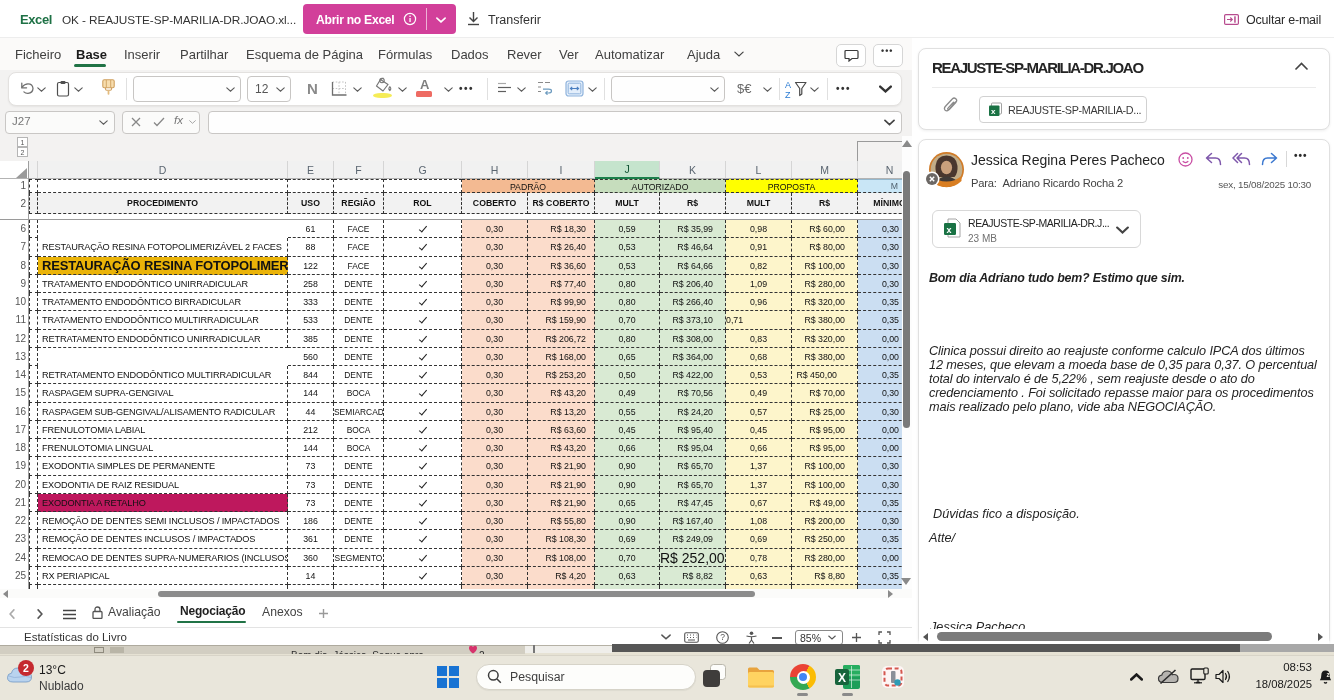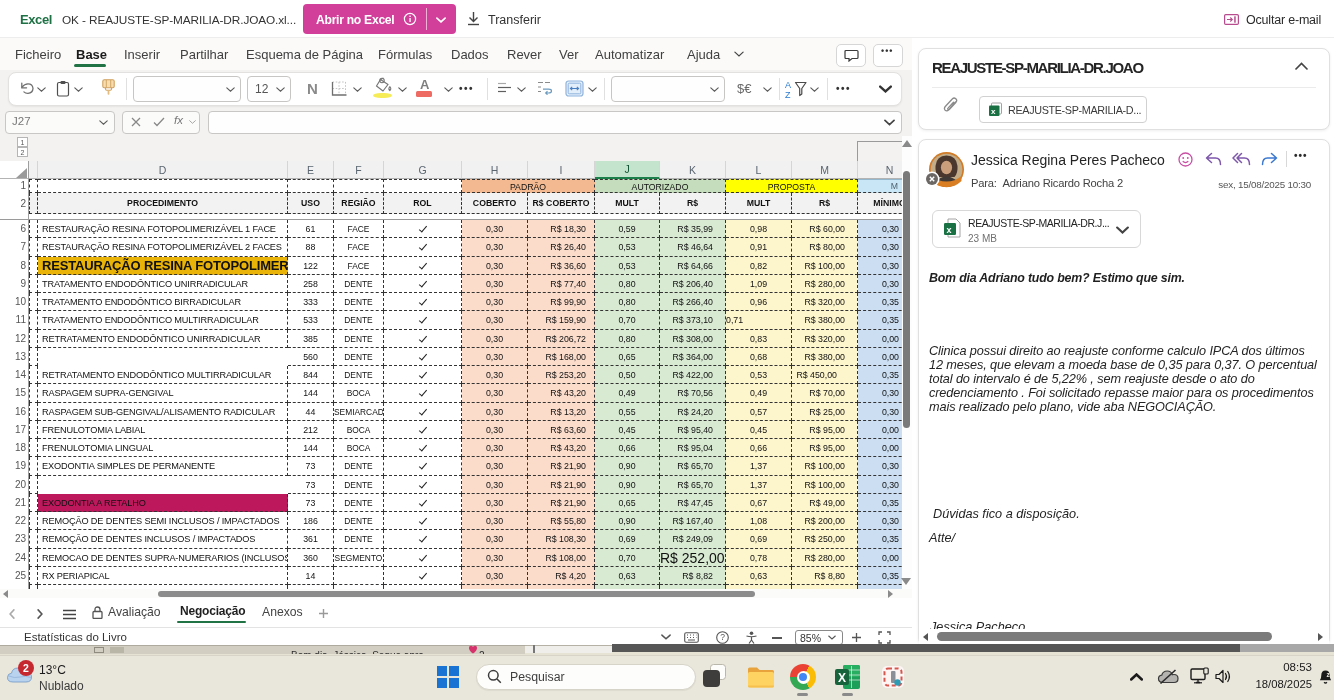--- a/index.html
+++ b/index.html
@@ -233,21 +233,20 @@
     <div class="ab" style="left:334px;top:32px;width:50px;height:21px;background:#f2f2f2;border-right:1px dashed #333;border-bottom:1px dashed #333;font-size:8.7px;font-weight:700;color:#111;overflow:hidden;white-space:nowrap;text-align:center;line-height:21px">REGIÃO</div>
     <div class="ab" style="left:384px;top:32px;width:78px;height:21px;background:#f2f2f2;border-right:1px dashed #333;border-bottom:1px dashed #333;font-size:8.7px;font-weight:700;color:#111;overflow:hidden;white-space:nowrap;text-align:center;line-height:21px">ROL</div>
     <div class="ab" style="left:462px;top:32px;width:66px;height:21px;background:#f2f2f2;border-right:1px dashed #333;border-bottom:1px dashed #333;font-size:8.7px;font-weight:700;color:#111;overflow:hidden;white-space:nowrap;text-align:center;line-height:21px">COBERTO</div>
     <div class="ab" style="left:528px;top:32px;width:67px;height:21px;background:#f2f2f2;border-right:1px dashed #333;border-bottom:1px dashed #333;font-size:8.7px;font-weight:700;color:#111;overflow:hidden;white-space:nowrap;text-align:center;line-height:21px">R$ COBERTO</div>
     <div class="ab" style="left:595px;top:32px;width:65px;height:21px;background:#f2f2f2;border-right:1px dashed #333;border-bottom:1px dashed #333;font-size:8.7px;font-weight:700;color:#111;overflow:hidden;white-space:nowrap;text-align:center;line-height:21px">MULT</div>
     <div class="ab" style="left:660px;top:32px;width:66px;height:21px;background:#f2f2f2;border-right:1px dashed #333;border-bottom:1px dashed #333;font-size:8.7px;font-weight:700;color:#111;overflow:hidden;white-space:nowrap;text-align:center;line-height:21px">R$</div>
     <div class="ab" style="left:726px;top:32px;width:66px;height:21px;background:#f2f2f2;border-right:1px dashed #333;border-bottom:1px dashed #333;font-size:8.7px;font-weight:700;color:#111;overflow:hidden;white-space:nowrap;text-align:center;line-height:21px">MULT</div>
     <div class="ab" style="left:792px;top:32px;width:66px;height:21px;background:#f2f2f2;border-right:1px dashed #333;border-bottom:1px dashed #333;font-size:8.7px;font-weight:700;color:#111;overflow:hidden;white-space:nowrap;text-align:center;line-height:21px">R$</div>
     <div class="ab" style="left:858px;top:32px;width:64px;height:21px;background:#f2f2f2;border-right:1px dashed #333;border-bottom:1px dashed #333;font-size:8.7px;font-weight:700;color:#111;overflow:hidden;white-space:nowrap;text-align:center;line-height:21px">MÍNIMO</div>
     <div class="ab" style="left:29px;top:59.0px;width:9px;height:18.25px;background:#fff;border-right:1px dashed #333;border-bottom:1px dashed #333;border-left:1px dashed #333;font-size:9.5px;font-weight:400;color:#111;overflow:hidden;white-space:nowrap;text-align:center;line-height:18.25px"></div>
-    <div class="ab" style="left:38px;top:59.0px;width:250px;height:18.25px;background:#fff;border-right:1px dashed #333;border-bottom:1px dashed #333;font-size:9.2px;font-weight:400;color:#111;overflow:hidden;white-space:nowrap;padding-left:4px;letter-spacing:-0.15px;line-height:18.25px">RESTAURAÇÃO RESINA FOTOPOLIMERIZÁVEL 1 FACE</div>
     <div class="ab" style="left:288px;top:59.0px;width:46px;height:18.25px;background:#fff;border-right:1px dashed #333;border-bottom:1px dashed #333;font-size:8.8px;font-weight:400;color:#111;overflow:hidden;white-space:nowrap;text-align:center;line-height:18.25px">61</div>
     <div class="ab" style="left:334px;top:59.0px;width:50px;height:18.25px;background:#fff;border-right:1px dashed #333;border-bottom:1px dashed #333;font-size:8.4px;font-weight:400;color:#111;overflow:hidden;white-space:nowrap;text-align:center;line-height:18.25px">FACE</div>
     <div class="ab" style="left:384px;top:59.0px;width:78px;height:18.25px;background:#fff;border-right:1px dashed #333;border-bottom:1px dashed #333">
       <div style="position:absolute;left:37.0px;top:4px;width:3.5px;height:8px;border-right:1.2px solid #222;border-bottom:1.2px solid #222;transform:rotate(40deg)"></div>
     </div>
     <div class="ab" style="left:462px;top:59.0px;width:66px;height:18.25px;background:#fbdccb;border-right:1px dashed #333;border-bottom:1px dashed #333;font-size:8.8px;font-weight:400;color:#111;overflow:hidden;white-space:nowrap;text-align:center;line-height:18.25px">0,30</div>
     <div class="ab" style="left:528px;top:59.0px;width:67px;height:18.25px;background:#fbdccb;border-right:1px dashed #333;border-bottom:1px dashed #333;font-size:8.8px;font-weight:400;color:#111;overflow:hidden;white-space:nowrap;text-align:right;padding-right:8px;line-height:18.25px">R$ 18,30</div>
     <div class="ab" style="left:595px;top:59.0px;width:65px;height:18.25px;background:#d9ead3;border-right:1px dashed #333;border-bottom:1px dashed #333;font-size:8.8px;font-weight:400;color:#111;overflow:hidden;white-space:nowrap;text-align:center;line-height:18.25px">0,59</div>
     <div class="ab" style="left:660px;top:59.0px;width:66px;height:18.25px;background:#d9ead3;border-right:1px dashed #333;border-bottom:1px dashed #333;font-size:8.8px;font-weight:400;color:#111;overflow:hidden;white-space:nowrap;text-align:right;padding-right:12px;line-height:18.25px">R$ 35,99</div>
     <div class="ab" style="left:726px;top:59.0px;width:66px;height:18.25px;background:#fdf5cb;border-right:1px dashed #333;border-bottom:1px dashed #333;font-size:8.8px;font-weight:400;color:#111;overflow:hidden;white-space:nowrap;text-align:center;line-height:18.25px">0,98</div>
@@ -428,20 +427,21 @@
       <div style="position:absolute;left:37.0px;top:4px;width:3.5px;height:8px;border-right:1.2px solid #222;border-bottom:1.2px solid #222;transform:rotate(40deg)"></div>
     </div>
     <div class="ab" style="left:462px;top:296.25px;width:66px;height:18.25px;background:#fbdccb;border-right:1px dashed #333;border-bottom:1px dashed #333;font-size:8.8px;font-weight:400;color:#111;overflow:hidden;white-space:nowrap;text-align:center;line-height:18.25px">0,30</div>
     <div class="ab" style="left:528px;top:296.25px;width:67px;height:18.25px;background:#fbdccb;border-right:1px dashed #333;border-bottom:1px dashed #333;font-size:8.8px;font-weight:400;color:#111;overflow:hidden;white-space:nowrap;text-align:right;padding-right:8px;line-height:18.25px">R$ 21,90</div>
     <div class="ab" style="left:595px;top:296.25px;width:65px;height:18.25px;background:#d9ead3;border-right:1px dashed #333;border-bottom:1px dashed #333;font-size:8.8px;font-weight:400;color:#111;overflow:hidden;white-space:nowrap;text-align:center;line-height:18.25px">0,90</div>
     <div class="ab" style="left:660px;top:296.25px;width:66px;height:18.25px;background:#d9ead3;border-right:1px dashed #333;border-bottom:1px dashed #333;font-size:8.8px;font-weight:400;color:#111;overflow:hidden;white-space:nowrap;text-align:right;padding-right:12px;line-height:18.25px">R$ 65,70</div>
     <div class="ab" style="left:726px;top:296.25px;width:66px;height:18.25px;background:#fdf5cb;border-right:1px dashed #333;border-bottom:1px dashed #333;font-size:8.8px;font-weight:400;color:#111;overflow:hidden;white-space:nowrap;text-align:center;line-height:18.25px">1,37</div>
     <div class="ab" style="left:792px;top:296.25px;width:66px;height:18.25px;background:#fdf5cb;border-right:1px dashed #333;border-bottom:1px dashed #333;font-size:8.8px;font-weight:400;color:#111;overflow:hidden;white-space:nowrap;text-align:right;padding-right:12px;line-height:18.25px">R$ 100,00</div>
     <div class="ab" style="left:858px;top:296.25px;width:64px;height:18.25px;background:#cbdef2;border-right:1px dashed #333;border-bottom:1px dashed #333;font-size:8.8px;font-weight:400;color:#111;overflow:hidden;white-space:nowrap;text-align:right;padding-right:22px;line-height:18.25px">0,30</div>
     <div class="ab" style="left:29px;top:314.5px;width:9px;height:18.25px;background:#fff;border-right:1px dashed #333;border-bottom:1px dashed #333;border-left:1px dashed #333;font-size:9.5px;font-weight:400;color:#111;overflow:hidden;white-space:nowrap;text-align:center;line-height:18.25px"></div>
+    <div class="ab" style="left:38px;top:314.5px;width:250px;height:18.25px;background:#fff;border-right:1px dashed #333;border-bottom:1px dashed #333;font-size:9.2px;font-weight:400;color:#111;overflow:hidden;white-space:nowrap;padding-left:4px;letter-spacing:-0.15px;line-height:18.25px">EXODONTIA DE RAIZ RESIDUAL</div>
     <div class="ab" style="left:288px;top:314.5px;width:46px;height:18.25px;background:#fff;border-right:1px dashed #333;border-bottom:1px dashed #333;font-size:8.8px;font-weight:400;color:#111;overflow:hidden;white-space:nowrap;text-align:center;line-height:18.25px">73</div>
     <div class="ab" style="left:334px;top:314.5px;width:50px;height:18.25px;background:#fff;border-right:1px dashed #333;border-bottom:1px dashed #333;font-size:8.4px;font-weight:400;color:#111;overflow:hidden;white-space:nowrap;text-align:center;line-height:18.25px">DENTE</div>
     <div class="ab" style="left:384px;top:314.5px;width:78px;height:18.25px;background:#fff;border-right:1px dashed #333;border-bottom:1px dashed #333">
       <div style="position:absolute;left:37.0px;top:4px;width:3.5px;height:8px;border-right:1.2px solid #222;border-bottom:1.2px solid #222;transform:rotate(40deg)"></div>
     </div>
     <div class="ab" style="left:462px;top:314.5px;width:66px;height:18.25px;background:#fbdccb;border-right:1px dashed #333;border-bottom:1px dashed #333;font-size:8.8px;font-weight:400;color:#111;overflow:hidden;white-space:nowrap;text-align:center;line-height:18.25px">0,30</div>
     <div class="ab" style="left:528px;top:314.5px;width:67px;height:18.25px;background:#fbdccb;border-right:1px dashed #333;border-bottom:1px dashed #333;font-size:8.8px;font-weight:400;color:#111;overflow:hidden;white-space:nowrap;text-align:right;padding-right:8px;line-height:18.25px">R$ 21,90</div>
     <div class="ab" style="left:595px;top:314.5px;width:65px;height:18.25px;background:#d9ead3;border-right:1px dashed #333;border-bottom:1px dashed #333;font-size:8.8px;font-weight:400;color:#111;overflow:hidden;white-space:nowrap;text-align:center;line-height:18.25px">0,90</div>
     <div class="ab" style="left:660px;top:314.5px;width:66px;height:18.25px;background:#d9ead3;border-right:1px dashed #333;border-bottom:1px dashed #333;font-size:8.8px;font-weight:400;color:#111;overflow:hidden;white-space:nowrap;text-align:right;padding-right:12px;line-height:18.25px">R$ 65,70</div>
     <div class="ab" style="left:726px;top:314.5px;width:66px;height:18.25px;background:#fdf5cb;border-right:1px dashed #333;border-bottom:1px dashed #333;font-size:8.8px;font-weight:400;color:#111;overflow:hidden;white-space:nowrap;text-align:center;line-height:18.25px">1,37</div>

